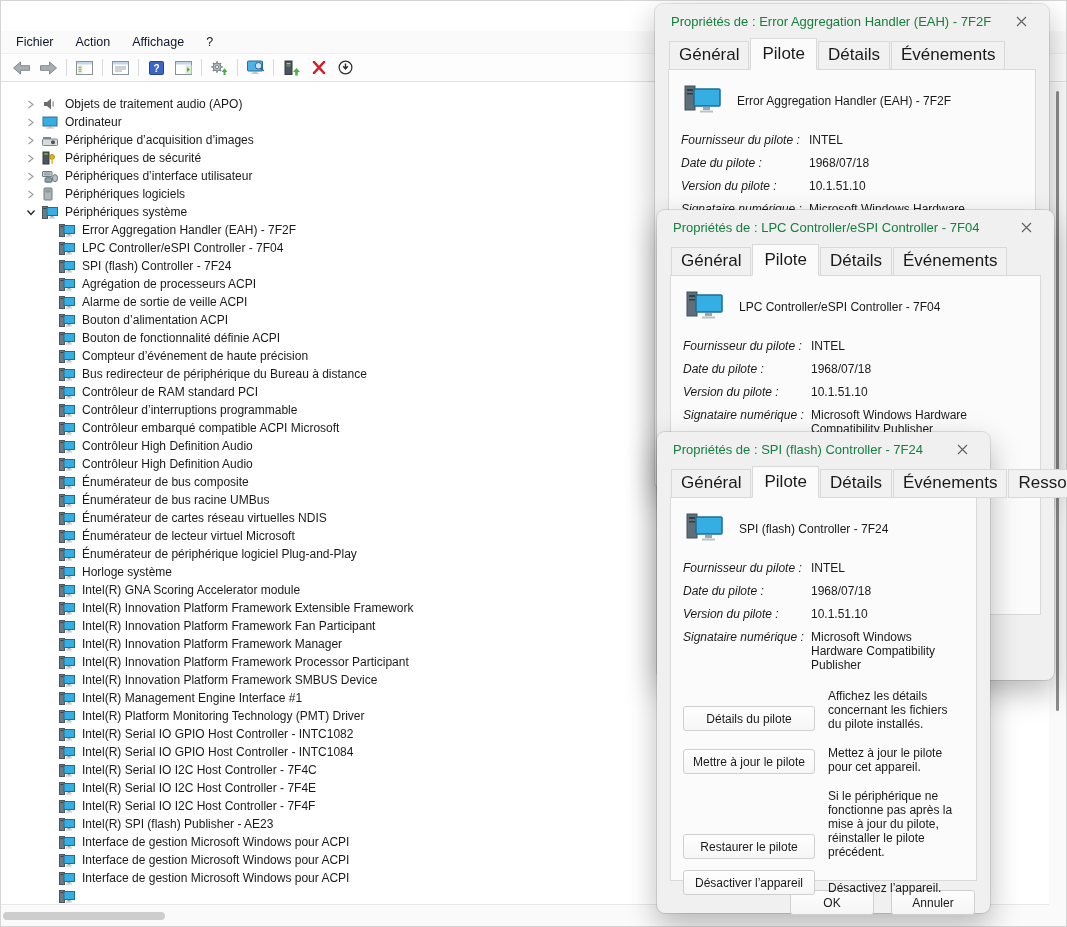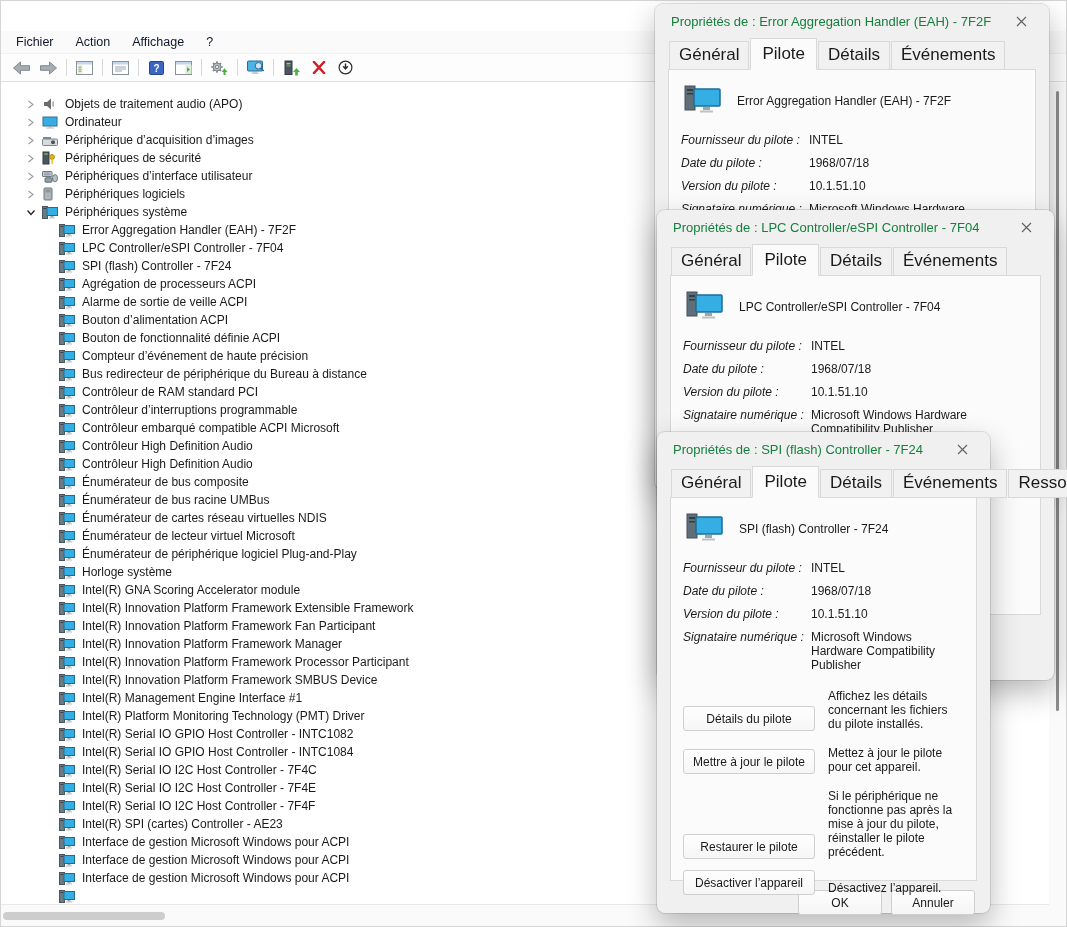--- a/index.html
+++ b/index.html
@@ -60,21 +60,21 @@
   .device-name { font-size:12px; }
   .frow { display:flex; margin-bottom:9px; line-height:14px; }
   .flabel { width:128px; flex:none;font-style:italic; }
   .fvalue { flex:1; }
   .drv-buttons { margin-top:13px; }
   .brow { display:flex; align-items:flex-end; margin-bottom:11px; }
   .drv-btn { width:132px; height:25px; flex:none; margin-right:13px; border:1px solid #cfcfcf;
              border-radius:3px; background:linear-gradient(#fefefe,#f6f6f6); font-size:12px;
              display:flex; align-items:center; justify-content:center; }
   .bdesc { flex:1; padding-top:4px; line-height:14px; }
-  .dlg-footer { display:flex; justify-content:flex-end; gap:9px; padding:9px 15px 0 0; }
+  .dlg-footer { display:flex; justify-content:flex-end; gap:17px; padding:9px 15px 0 0; }
   .std-btn { width:84px; height:25px; border:1px solid #cfcfcf; border-radius:3px;
              background:linear-gradient(#fefefe,#f5f5f5); font-size:12px;
              display:flex; align-items:center; justify-content:center; }
 </style>
 </head>
 <body>
 
 <div class="main-window">
 
 
@@ -678,21 +678,21 @@
       <div class="trow lvl1">
         <span class="ticon">
           <svg width="16" height="13" viewBox="0 0 16 13">
             <rect x="0.5" y="0.5" width="5" height="12" fill="#6b7b84" stroke="#4a565c"></rect>
             <rect x="1.5" y="2" width="3" height="1" fill="#38424a"></rect>
             <rect x="5" y="1.5" width="10.5" height="8" fill="#35aee4" stroke="#1c6e97"></rect>
             <rect x="8.5" y="10" width="3" height="1.5" fill="#9aa7ad"></rect>
             <rect x="7" y="11.5" width="6" height="1" fill="#b9c2c7"></rect>
           </svg>
         </span>
-        <span class="tlabel">Intel(R) SPI (cartes) Controller - AE23</span>
+        <span class="tlabel">Intel(R) SPI (flash) Publisher - AE23</span>
       </div>
       <div class="trow lvl1">
         <span class="ticon">
           <svg width="16" height="13" viewBox="0 0 16 13">
             <rect x="0.5" y="0.5" width="5" height="12" fill="#6b7b84" stroke="#4a565c"></rect>
             <rect x="1.5" y="2" width="3" height="1" fill="#38424a"></rect>
             <rect x="5" y="1.5" width="10.5" height="8" fill="#35aee4" stroke="#1c6e97"></rect>
             <rect x="8.5" y="10" width="3" height="1.5" fill="#9aa7ad"></rect>
             <rect x="7" y="11.5" width="6" height="1" fill="#b9c2c7"></rect>
           </svg>

